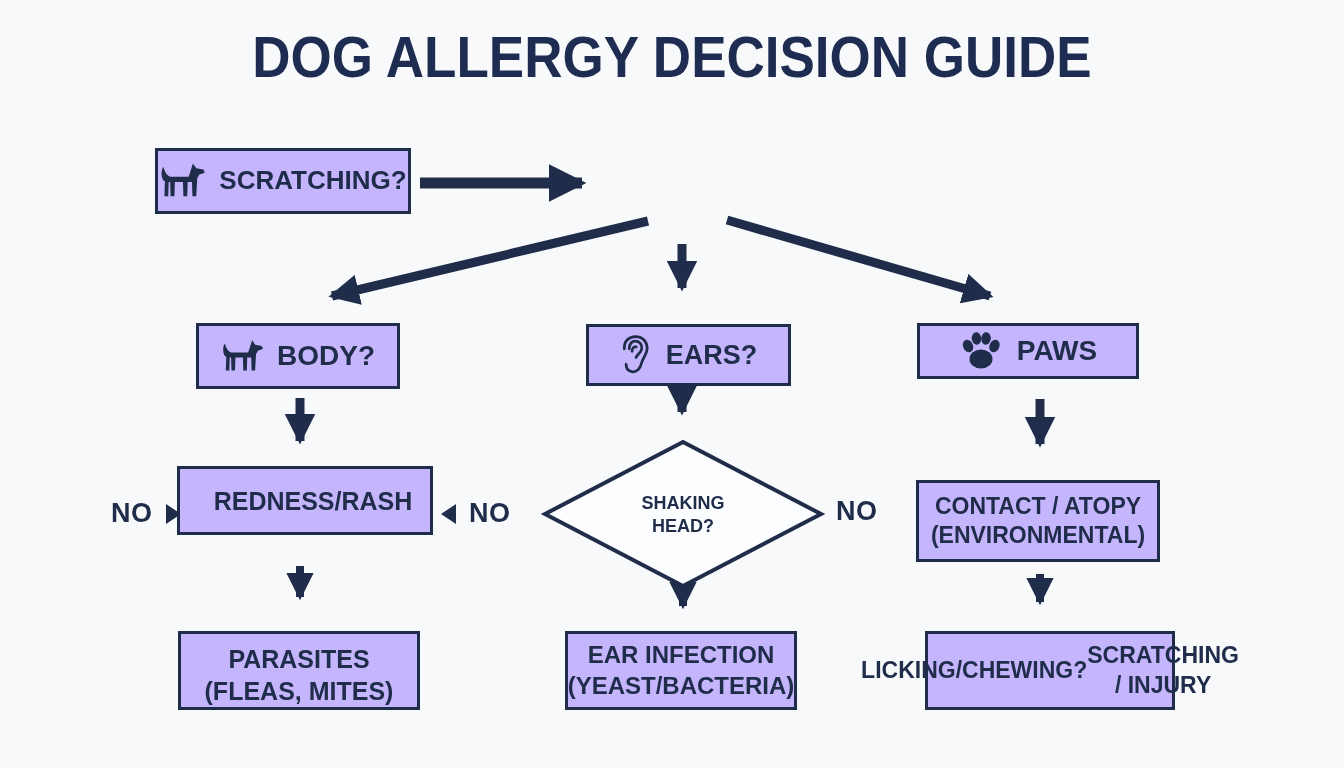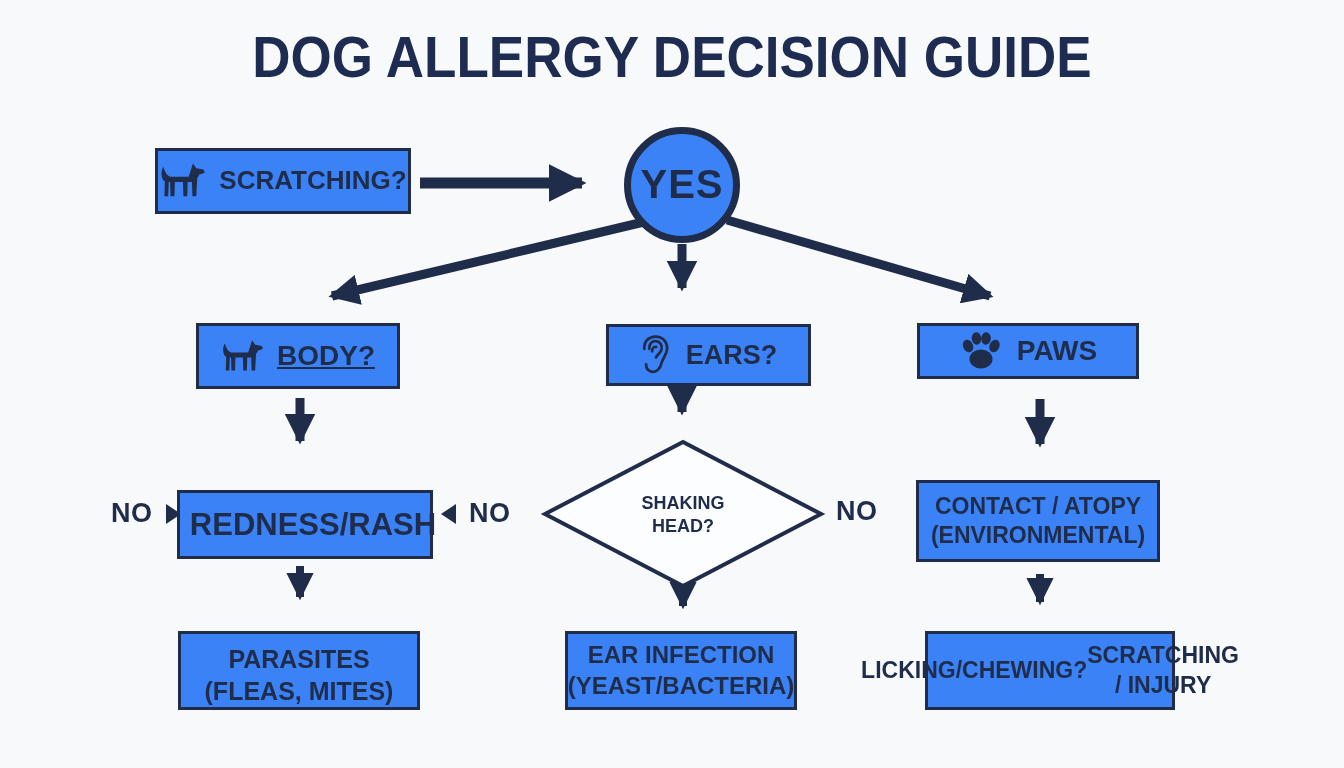--- a/index.html
+++ b/index.html
@@ -12,34 +12,34 @@
   .stage{position:absolute;inset:0;}
   .title{
     position:absolute;left:0;top:24px;width:1344px;text-align:center;
     font-size:57px;font-weight:800;letter-spacing:0px;color:#1d2c50;
     transform:scaleX(0.93);transform-origin:center;
     white-space:nowrap;
   }
   svg.connectors{position:absolute;left:0;top:0;z-index:1;}
   .node{
     position:absolute;z-index:2;box-sizing:border-box;
-    background:#3b82f6;border:3px solid #1f2c4a;
+    background:#c4b5fd;border:3px solid #1f2c4a;
     display:flex;align-items:center;justify-content:center;
     font-weight:800;text-align:center;line-height:1.28;
   }
   .node .icon{display:flex;align-items:center;justify-content:center;margin-right:14px;}
   .circle{
     left:624px;top:127px;width:116px;height:116px;border-radius:50%;
     border-width:7px;font-size:40px;letter-spacing:1px;
   }
   .box-scratching{left:155px;top:148px;width:256px;height:66px;font-size:26px;}
-  .box-body{left:196px;top:323px;width:204px;height:66px;font-size:28px;text-decoration:underline;}
-  .box-ears{left:606px;top:324px;width:205px;height:62px;font-size:27px;}
+  .box-body{left:196px;top:323px;width:204px;height:66px;font-size:28px;}
+  .box-ears{left:586px;top:324px;width:205px;height:62px;font-size:27px;}
   .box-paws{left:917px;top:323px;width:222px;height:56px;font-size:28px;}
-  .box-redness{left:177px;top:490px;width:256px;height:69px;font-size:31px;padding-left:16px;}
+  .box-redness{left:177px;top:466px;width:256px;height:69px;font-size:25px;padding-left:16px;}
   .box-contact{left:916px;top:480px;width:244px;height:82px;font-size:23px;flex-direction:column;}
   .box-parasites{left:178px;top:631px;width:242px;height:79px;font-size:25px;flex-direction:column;justify-content:flex-end;}
   .box-earinf{left:565px;top:631px;width:232px;height:79px;font-size:24px;flex-direction:column;text-align:right;}
   .box-licking{left:925px;top:631px;width:250px;height:79px;font-size:23px;}
   .diamond-label{
     position:absolute;z-index:2;left:573px;top:470px;width:220px;height:90px;
     display:flex;flex-direction:column;align-items:center;justify-content:center;
     font-weight:800;font-size:18px;line-height:1.3;text-align:left;
   }
   .no-tag{
@@ -80,23 +80,20 @@
 
   <div class="node box-scratching">
     <span class="icon">
       <svg width="46" height="38" viewBox="0 0 48 40">
         <path fill="#1f2c4a" d="M5 20 C2 17 1.5 9 4.5 5 C5.5 10 8 14 11.5 15.5 L31 15.5 L33.5 8 L35.5 1.5 L39 6.5 L46.5 8 L48 11 L44.5 12.5 L42.5 13 L40 17 L39 36 L35 36 L34.5 21 L30 21 L29.5 36 L25.5 36 L25 21 L16.5 21 L16 36 L12 36 L11.5 21 L10 21 L9.5 36 L5.5 36 L6 20 Z"></path>
       </svg>
     </span>
     <span>SCRATCHING?</span>
   </div>
 
-  <div class="node circle">
-    <span>YES</span>
-  </div>
 
   <div class="node box-body">
     <span class="icon">
       <svg width="42" height="35" viewBox="0 0 48 40">
         <path fill="#1f2c4a" d="M5 20 C2 17 1.5 9 4.5 5 C5.5 10 8 14 11.5 15.5 L31 15.5 L33.5 8 L35.5 1.5 L39 6.5 L46.5 8 L48 11 L44.5 12.5 L42.5 13 L40 17 L39 36 L35 36 L34.5 21 L30 21 L29.5 36 L25.5 36 L25 21 L16.5 21 L16 36 L12 36 L11.5 21 L10 21 L9.5 36 L5.5 36 L6 20 Z"></path>
       </svg>
     </span>
     <span>BODY?</span>
   </div>
 

